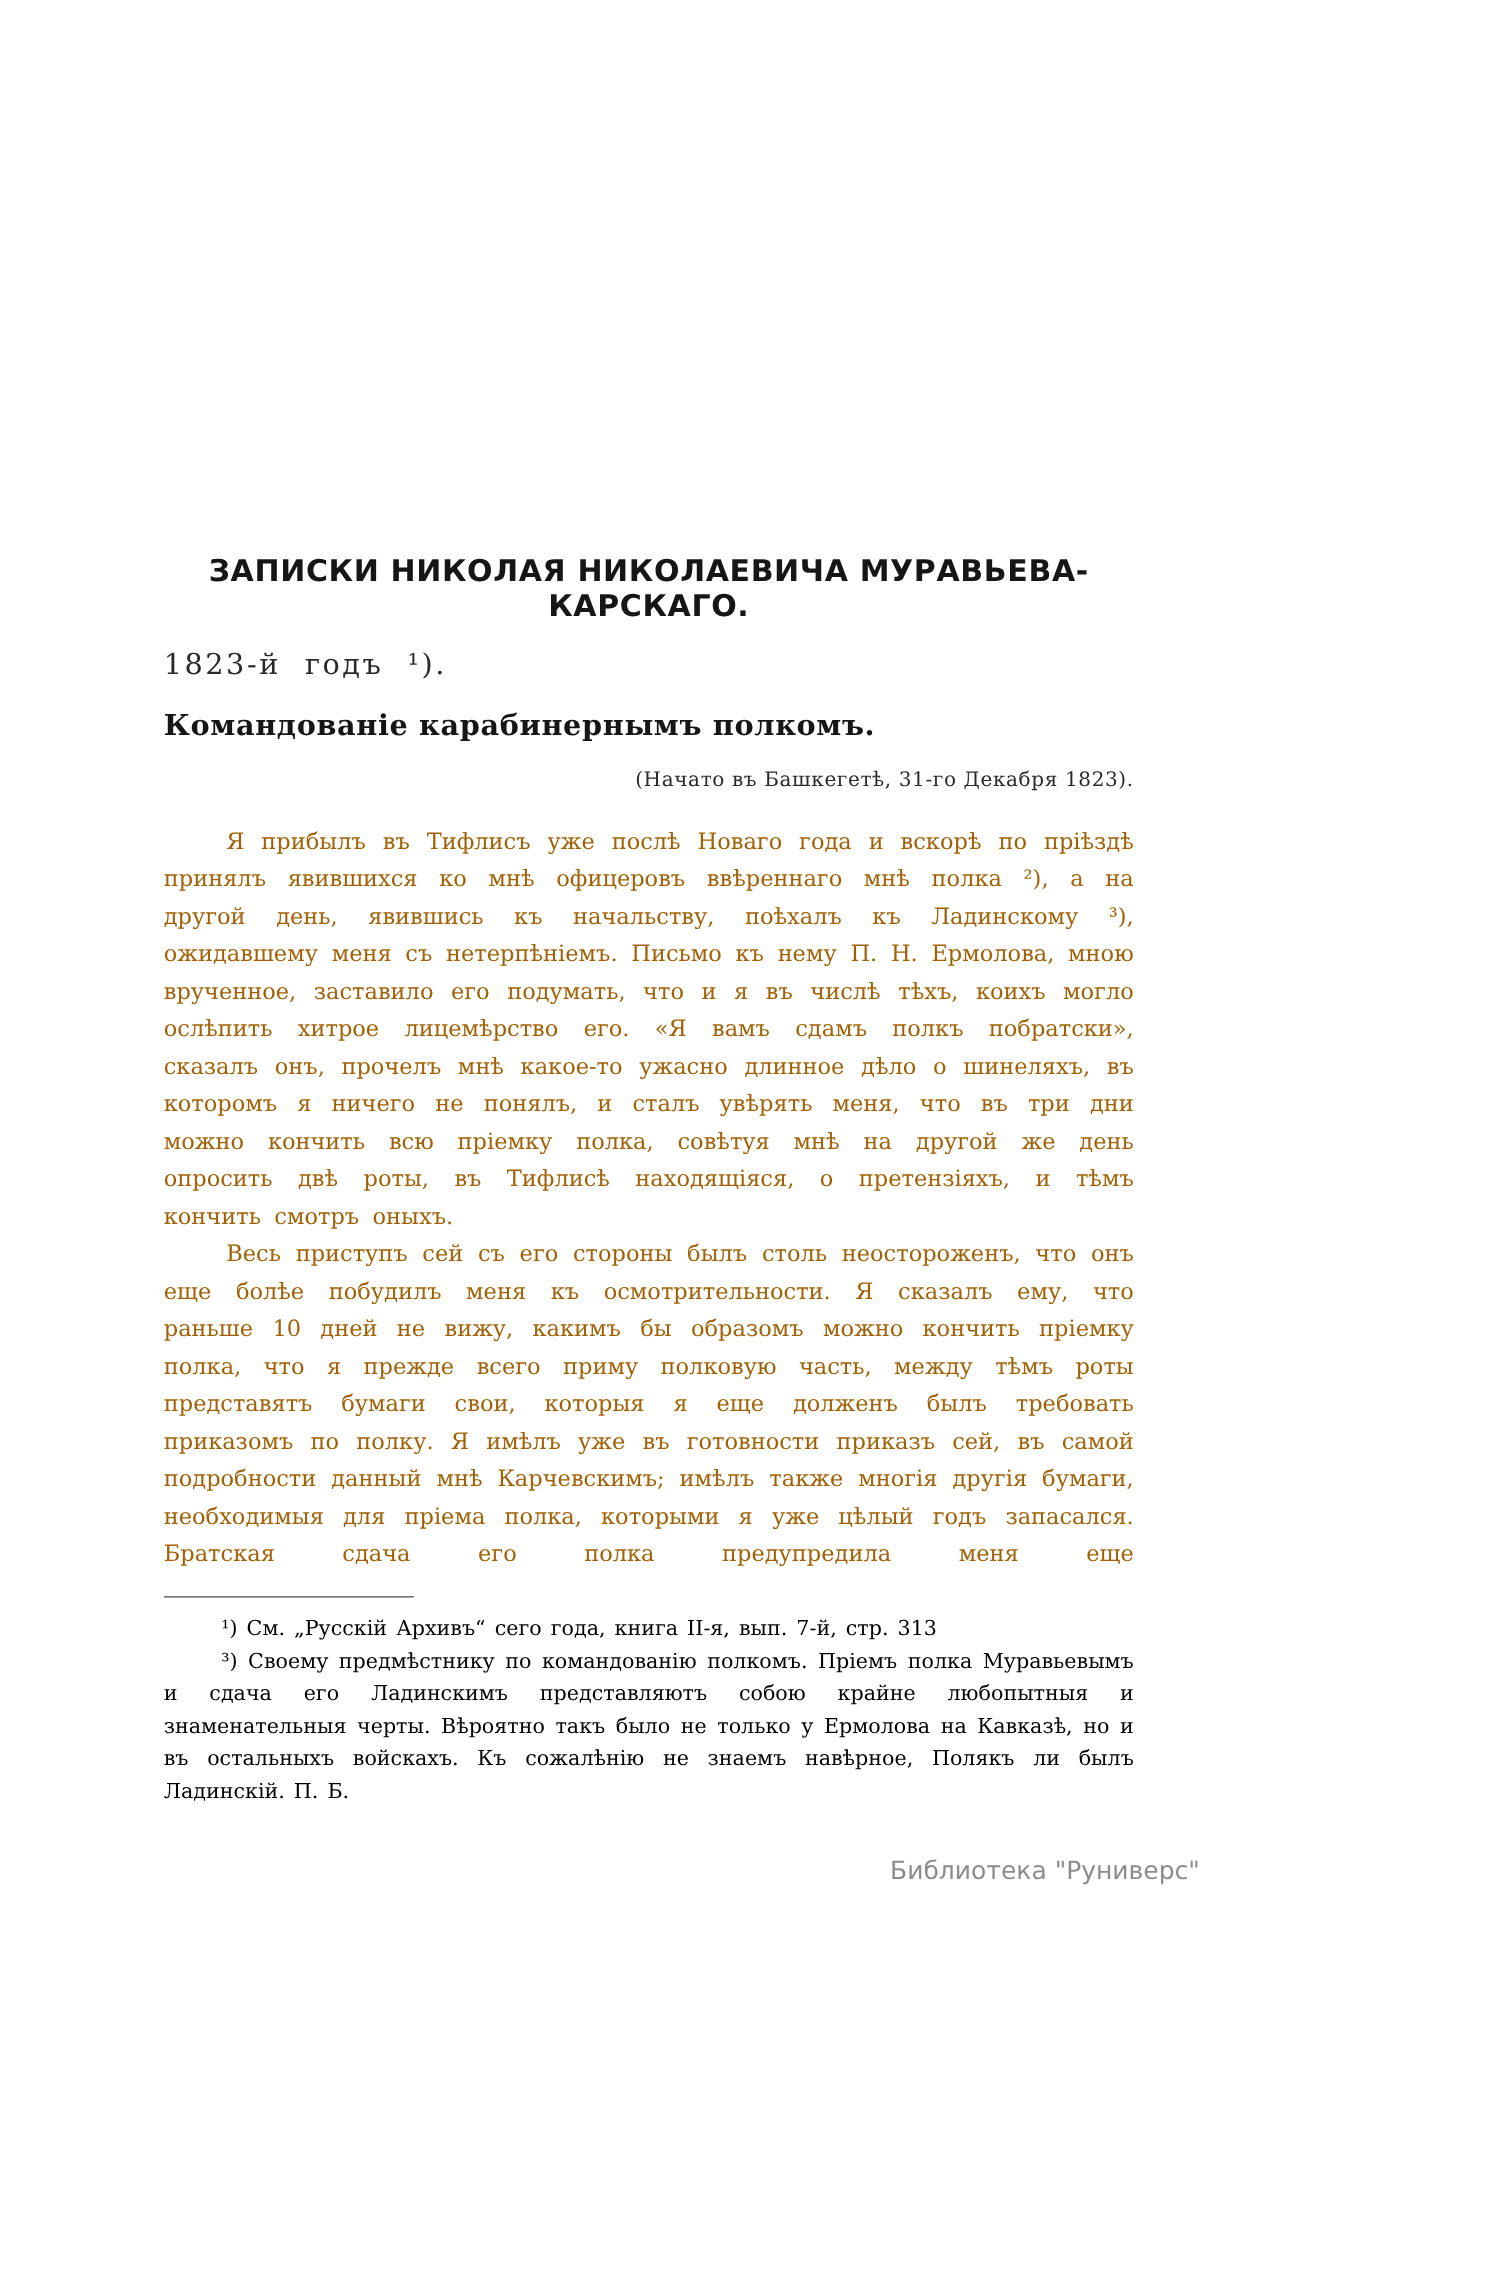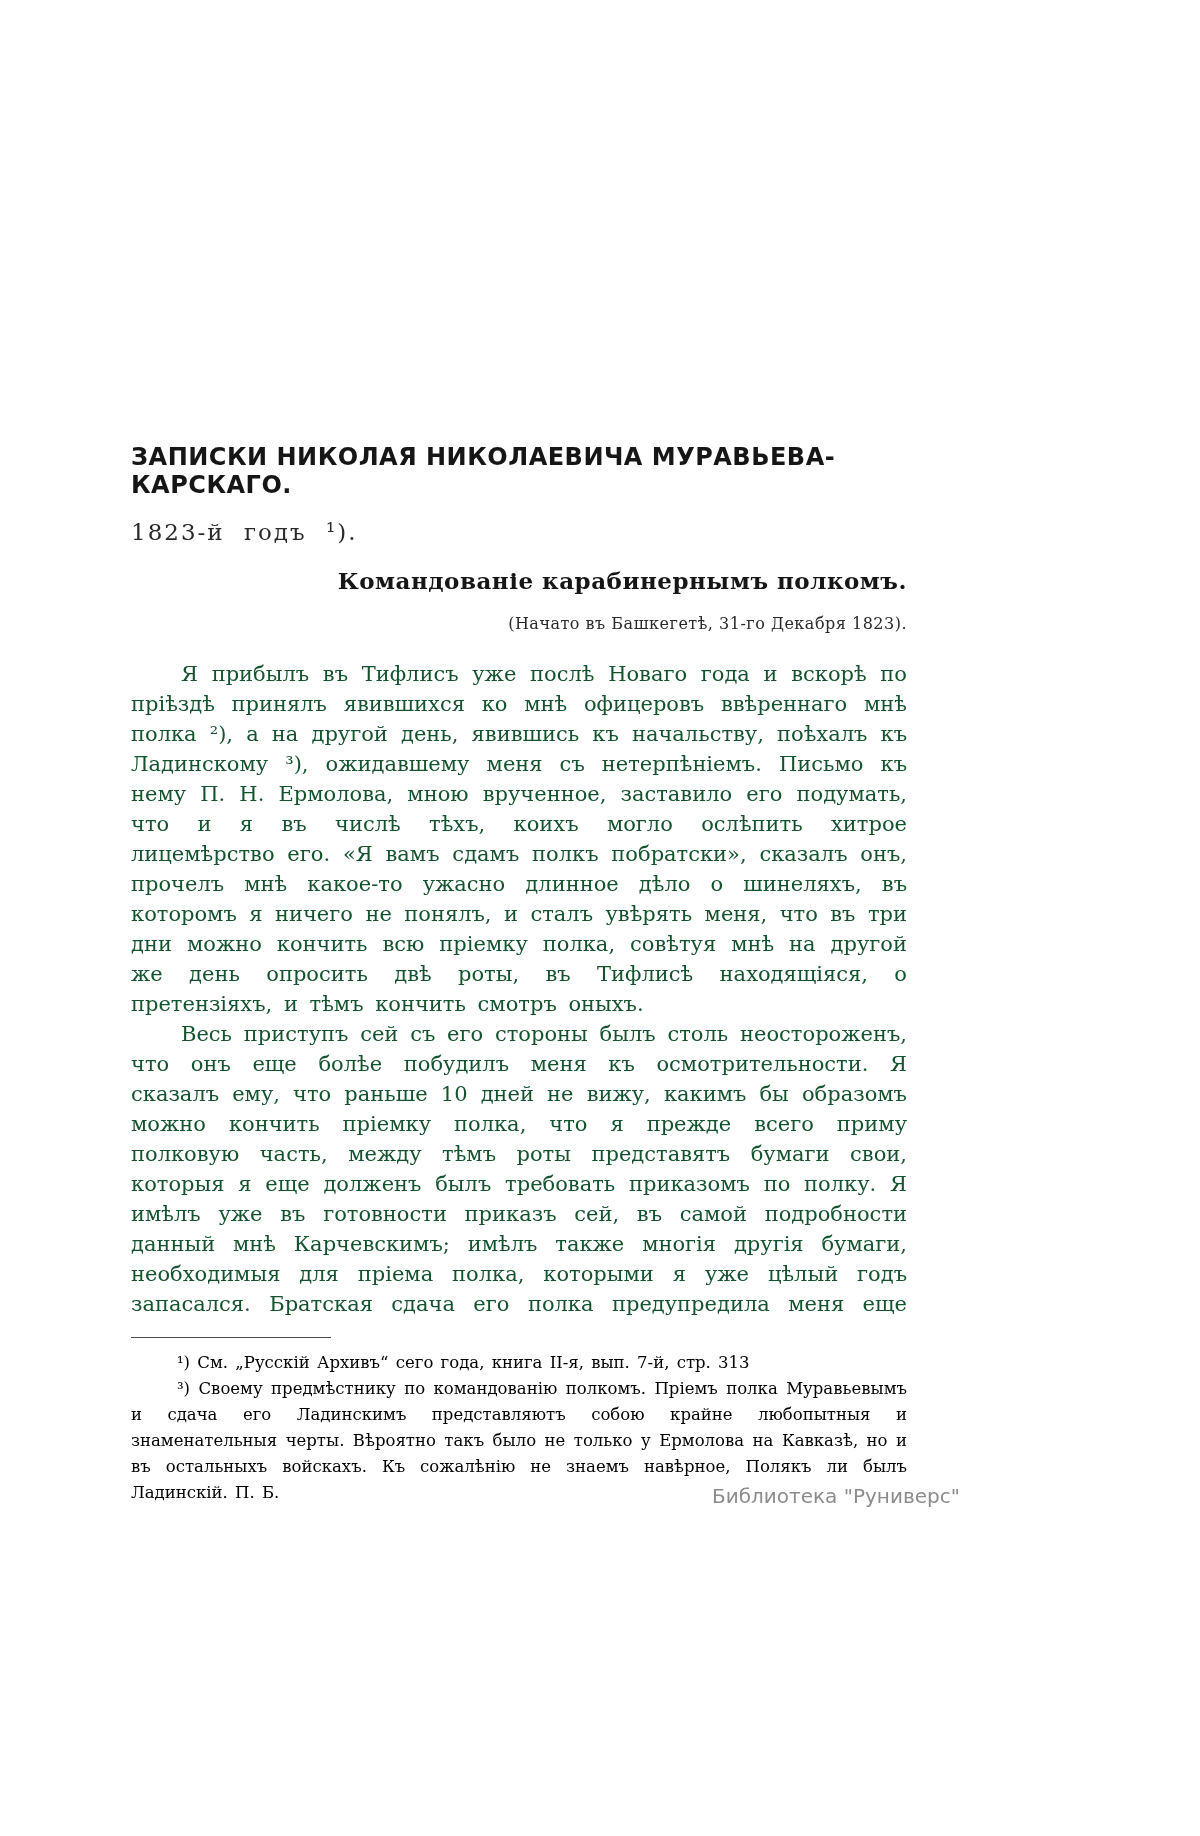--- a/index.html
+++ b/index.html
@@ -19,53 +19,54 @@
     position: absolute;
     left: 131px;
     top: 443px;
     width: 776px;
   }
   .doc-title {
     font-family: "DejaVu Sans", sans-serif;
     font-weight: bold;
     font-size: 24px;
     letter-spacing: 0.5px;
+    text-align: center;
     margin: 0;
     color: #161616;
   }
   .year-line {
     font-size: 23px;
     margin: 20px 0 0 0;
     letter-spacing: 2px;
     word-spacing: 10px;
     color: #2a2a2a;
   }
   .chapter-title {
     font-size: 23px;
     font-weight: bold;
-    text-align: right;
+    text-align: left;
     margin: 22px 0 0 0;
     letter-spacing: 0.5px;
     color: #161616;
   }
   .dateline {
     font-size: 16px;
     text-align: right;
     margin: 20px 0 0 0;
     letter-spacing: 0.5px;
     color: #2a2a2a;
   }
   .body-text {
-    font-size: 21px;
+    font-size: 18px;
     line-height: 30px;
     text-align: justify;
     text-indent: 50px;
     margin: 0;
     word-spacing: 5px;
-    color: #14532d;
+    color: #a16207;
   }
   .body-text.first {
     margin-top: 26px;
   }
   .body-text.continues {
     text-align-last: justify;
   }
   .footnote-rule {
     border: 0;
     border-top: 1px solid #4a4a4a;

